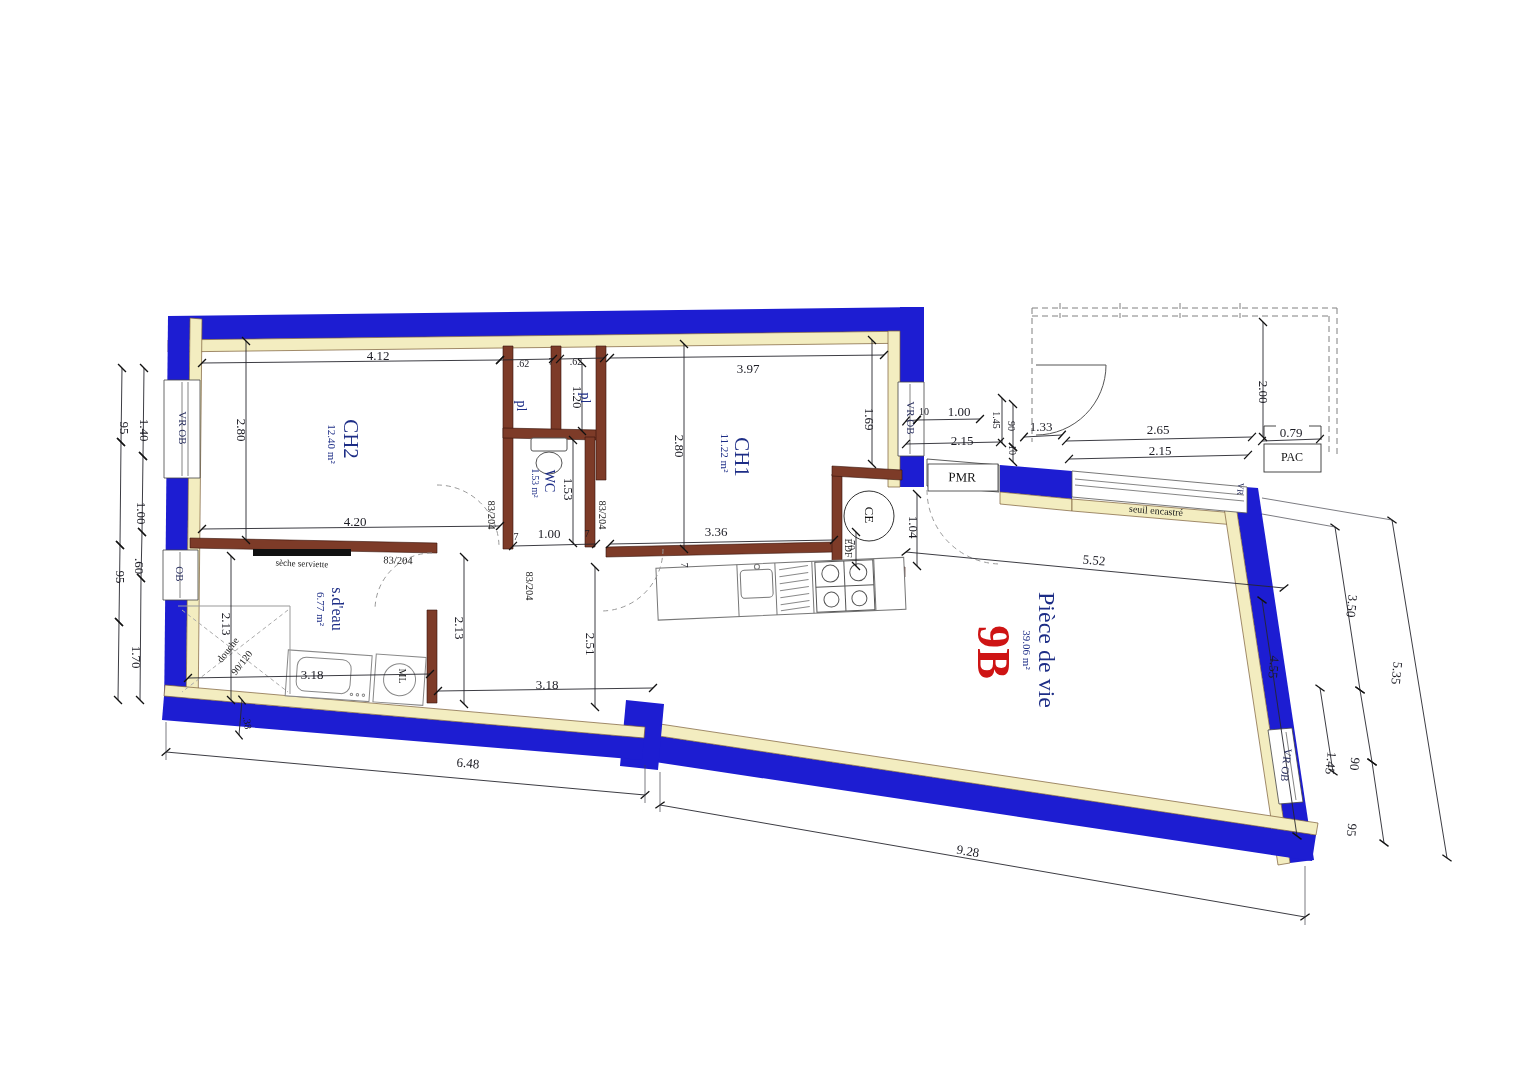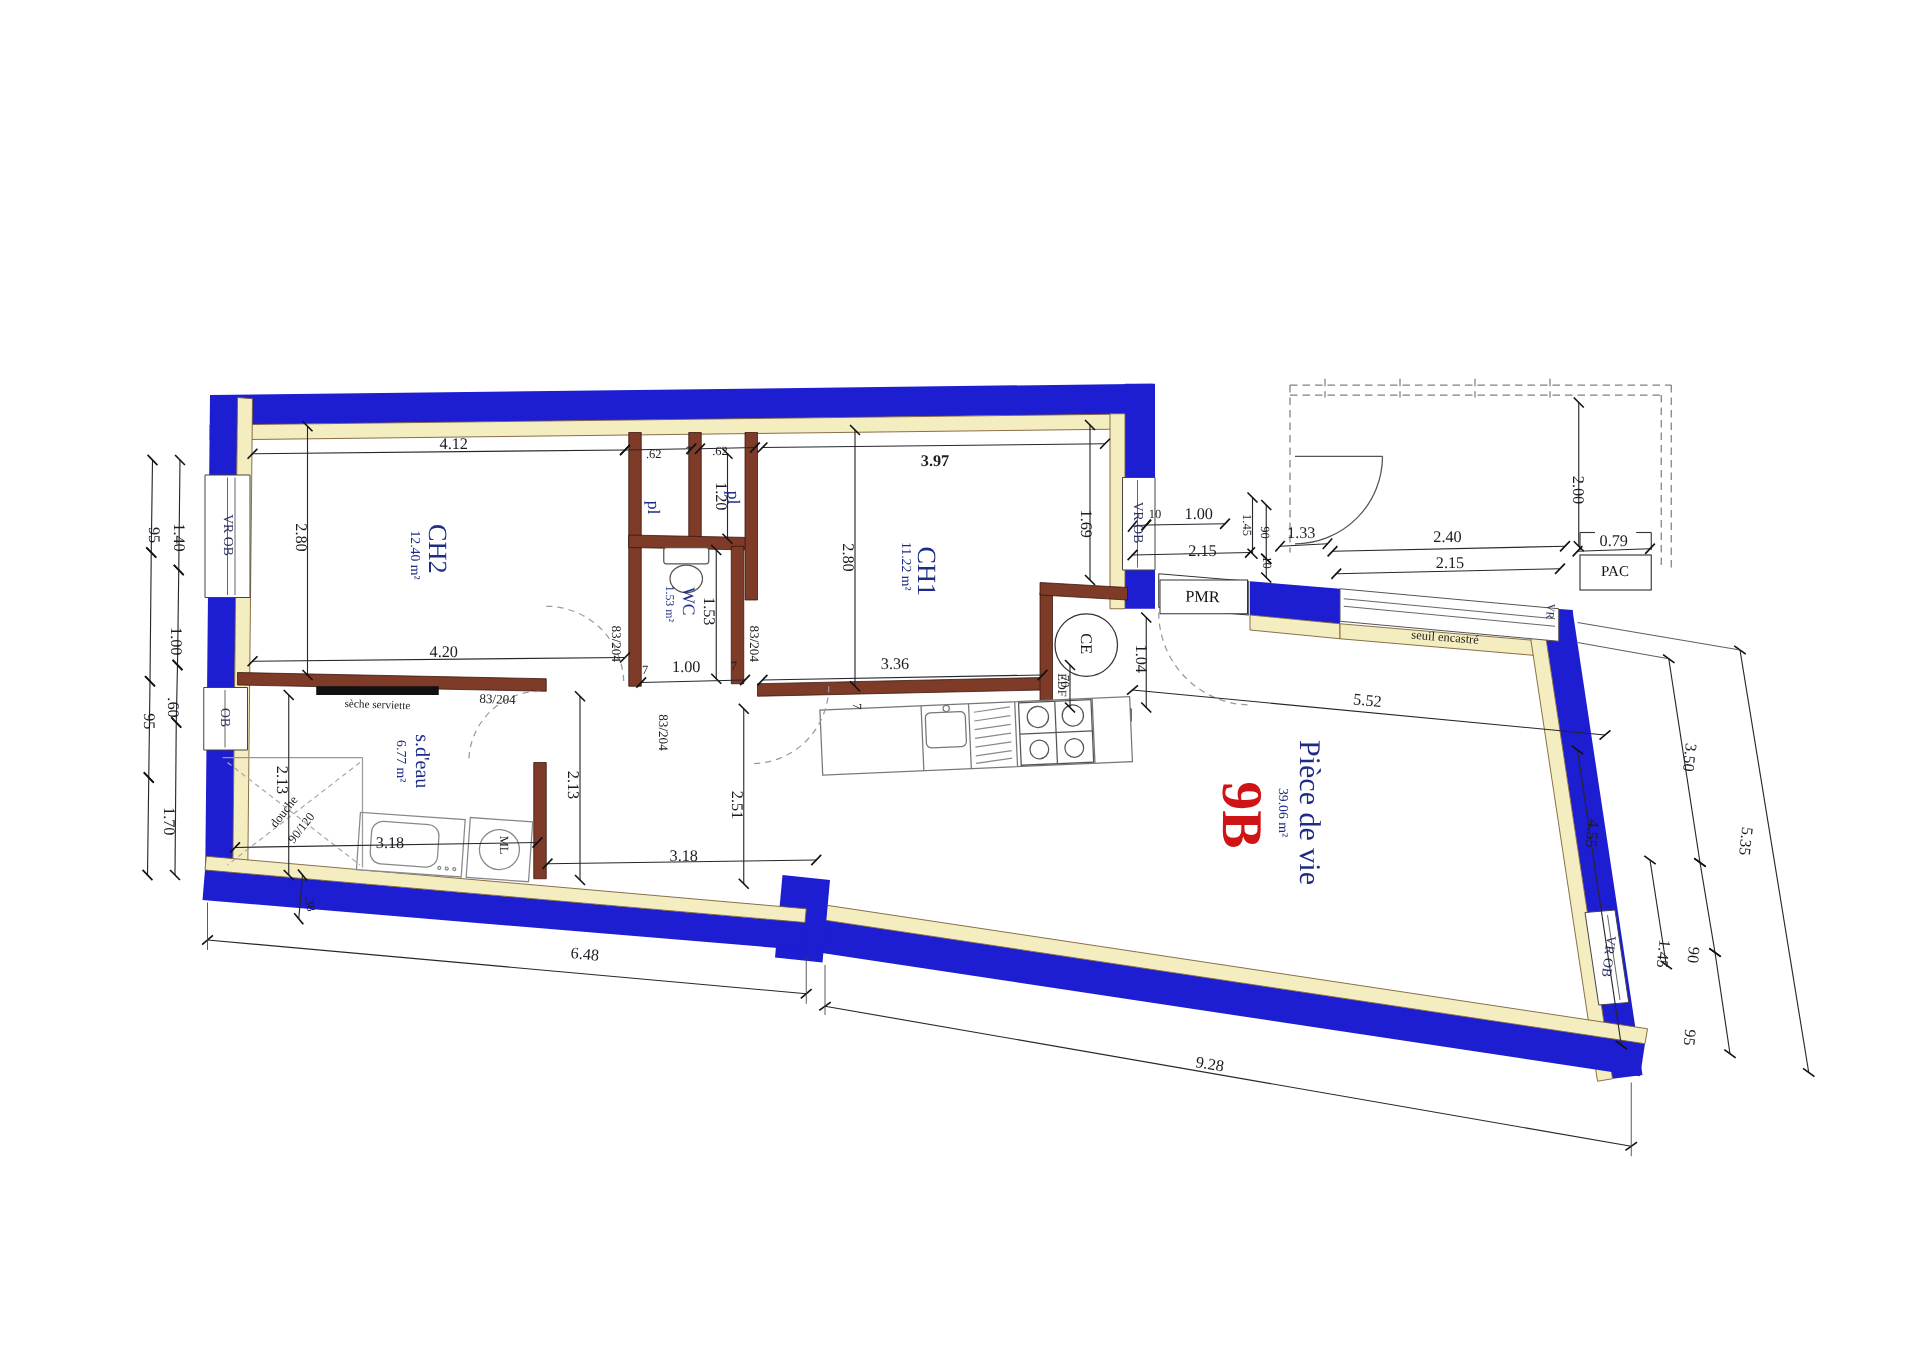--- a/index.html
+++ b/index.html
@@ -245,25 +245,25 @@
       <line x1="166" y1="722" x2="166" y2="760"></line>
       <line x1="645" y1="765" x2="645" y2="803"></line>
       <line x1="660" y1="772" x2="660" y2="812"></line>
       <line x1="1305" y1="866" x2="1305" y2="925"></line>
       <line x1="1392" y1="520" x2="1262" y2="498"></line>
       <line x1="1335" y1="527" x2="1262" y2="514"></line>
     </g>
   </svg>
 
   <div id="labels-layer">
-      <span class="lbl dim" style="left: 363px; top: 355px; transform: translate(-50%, -50%) rotate(0deg); text-align: right;">4.12</span>
+      <span class="lbl dim" style="left: 378px; top: 355px; transform: translate(-50%, -50%) rotate(0deg); text-align: right;">4.12</span>
       <span class="lbl dim-sm" style="left: 523px; top: 364px; transform: translate(-50%, -50%) rotate(0deg);">.62</span>
       <span class="lbl dim-sm" style="left: 551px; top: 362px; transform: translate(-50%, -50%) rotate(0deg);">7</span>
       <span class="lbl dim-sm" style="left: 576px; top: 362px; transform: translate(-50%, -50%) rotate(0deg);">.62</span>
-      <span class="lbl dim" style="left: 748px; top: 368px; transform: translate(-50%, -50%) rotate(0deg); font-weight: bold;">3.97</span>
+      <span class="lbl dim" style="left: 748px; top: 368px; transform: translate(-50%, -50%) rotate(0deg);">3.97</span>
       <span class="lbl dim" style="left: 241px; top: 430px; transform: translate(-50%, -50%) rotate(90deg);">2.80</span>
       <span class="lbl dim" style="left: 679px; top: 446px; transform: translate(-50%, -50%) rotate(90deg);">2.80</span>
       <span class="lbl dim" style="left: 869px; top: 419px; transform: translate(-50%, -50%) rotate(90deg);">1.69</span>
       <span class="lbl dim" style="left: 577px; top: 397px; transform: translate(-50%, -50%) rotate(90deg);">1.20</span>
       <span class="lbl dim" style="left: 568px; top: 489px; transform: translate(-50%, -50%) rotate(90deg);">1.53</span>
       <span class="lbl dim" style="left: 355px; top: 521px; transform: translate(-50%, -50%) rotate(0deg);">4.20</span>
       <span class="lbl dim-sm" style="left: 516px; top: 537px; transform: translate(-50%, -50%) rotate(0deg);">7</span>
       <span class="lbl dim" style="left: 549px; top: 533px; transform: translate(-50%, -50%) rotate(0deg);">1.00</span>
       <span class="lbl dim-sm" style="left: 587px; top: 534px; transform: translate(-50%, -50%) rotate(0deg);">7</span>
       <span class="lbl dim" style="left: 716px; top: 531px; transform: translate(-50%, -50%) rotate(0deg);">3.36</span>
@@ -290,21 +290,21 @@
       <span class="lbl dim" style="left: 139px; top: 566px; transform: translate(-50%, -50%) rotate(90deg);">.60</span>
       <span class="lbl dim" style="left: 120px; top: 577px; transform: translate(-50%, -50%) rotate(90deg);">95</span>
       <span class="lbl dim" style="left: 136px; top: 657px; transform: translate(-50%, -50%) rotate(90deg);">1.70</span>
       <span class="lbl dim-sm" style="left: 924px; top: 412px; transform: translate(-50%, -50%) rotate(0deg);">10</span>
       <span class="lbl dim" style="left: 959px; top: 411px; transform: translate(-50%, -50%) rotate(0deg);">1.00</span>
       <span class="lbl dim" style="left: 962px; top: 440px; transform: translate(-50%, -50%) rotate(0deg);">2.15</span>
       <span class="lbl dim-sm" style="left: 996px; top: 420px; transform: translate(-50%, -50%) rotate(90deg);">1.45</span>
       <span class="lbl dim-sm" style="left: 1011px; top: 426px; transform: translate(-50%, -50%) rotate(90deg);">90</span>
       <span class="lbl dim-sm" style="left: 1012px; top: 450px; transform: translate(-50%, -50%) rotate(90deg);">10</span>
       <span class="lbl dim" style="left: 1041px; top: 426px; transform: translate(-50%, -50%) rotate(0deg);">1.33</span>
-      <span class="lbl dim" style="left: 1158px; top: 429px; transform: translate(-50%, -50%) rotate(0deg);">2.40</span>
+      <span class="lbl dim" style="left: 1158px; top: 429px; transform: translate(-50%, -50%) rotate(0deg);">2.65</span>
       <span class="lbl dim" style="left: 1160px; top: 450px; transform: translate(-50%, -50%) rotate(0deg);">2.15</span>
       <span class="lbl dim" style="left: 1263px; top: 392px; transform: translate(-50%, -50%) rotate(90deg);">2.00</span>
       <span class="lbl dim" style="left: 1291px; top: 432px; transform: translate(-50%, -50%) rotate(0deg);">0.79</span>
       <span class="lbl dim-sm" style="left: 684px; top: 565px; transform: translate(-50%, -50%) rotate(90deg);">7</span>
       <span class="lbl room" style="left: 350px; top: 439px; transform: translate(-50%, -50%) rotate(90deg);">CH2</span>
       <span class="lbl area" style="left: 331px; top: 444px; transform: translate(-50%, -50%) rotate(90deg);">12.40 m²</span>
       <span class="lbl room" style="left: 741px; top: 457px; transform: translate(-50%, -50%) rotate(90deg);">CH1</span>
       <span class="lbl area" style="left: 724px; top: 453px; transform: translate(-50%, -50%) rotate(90deg);">11.22 m²</span>
       <span class="lbl room-sm" style="left: 549px; top: 481px; transform: translate(-50%, -50%) rotate(90deg);">WC</span>
       <span class="lbl area-sm" style="left: 534px; top: 483px; transform: translate(-50%, -50%) rotate(90deg);">1.53 m²</span>

